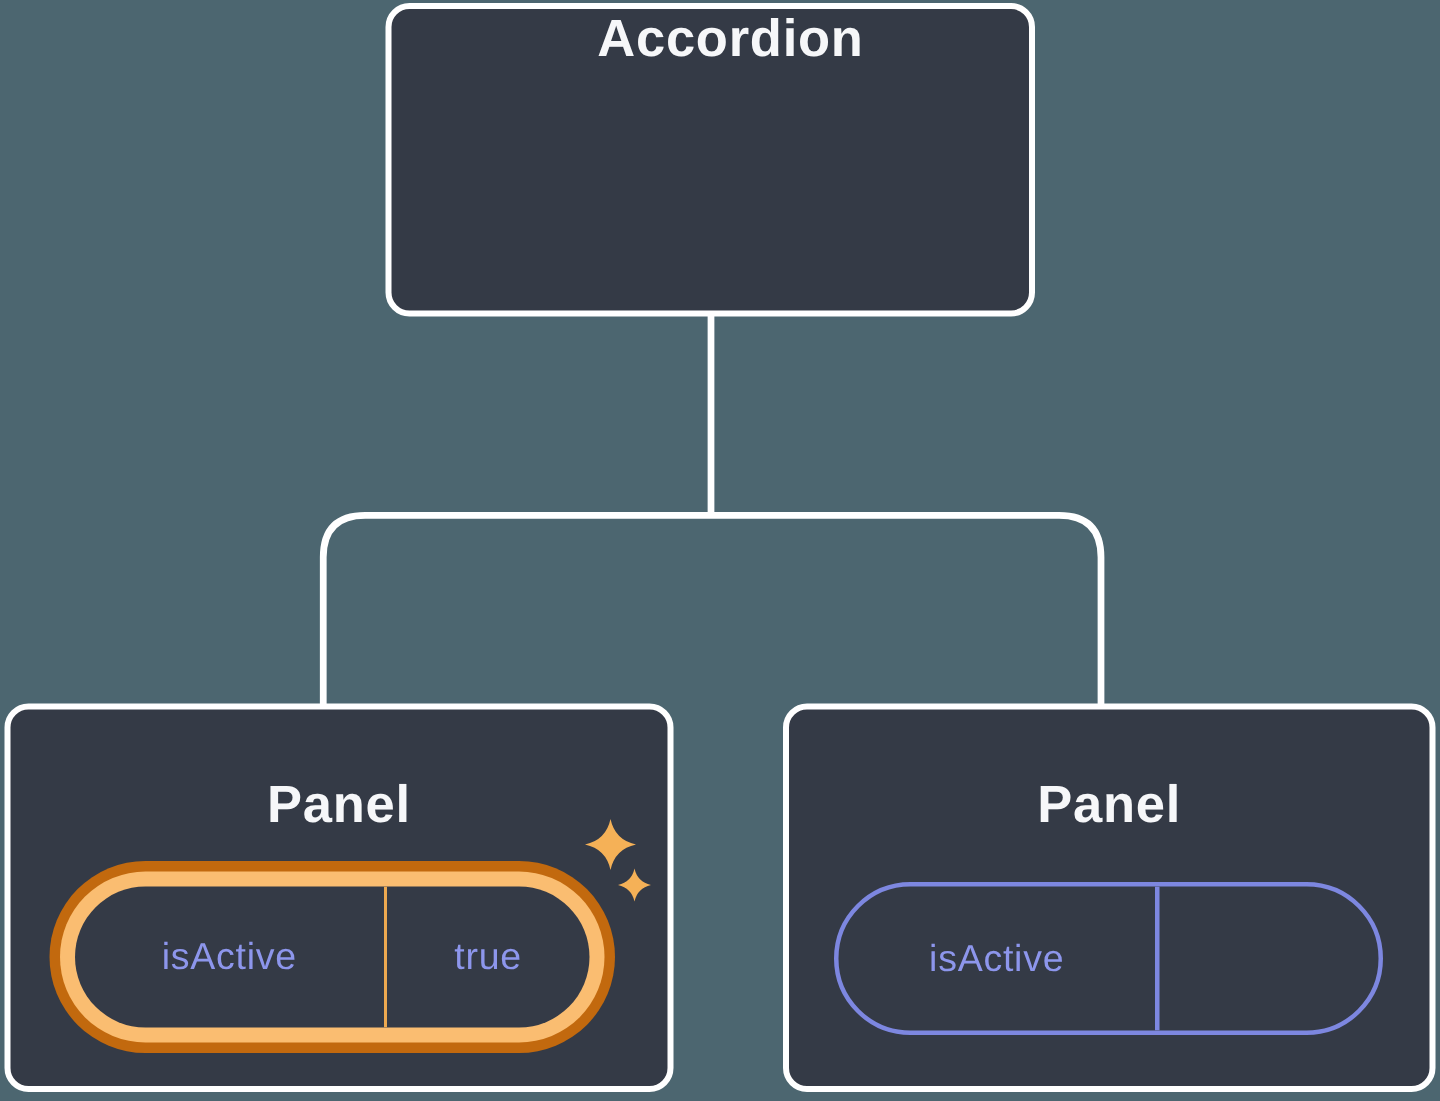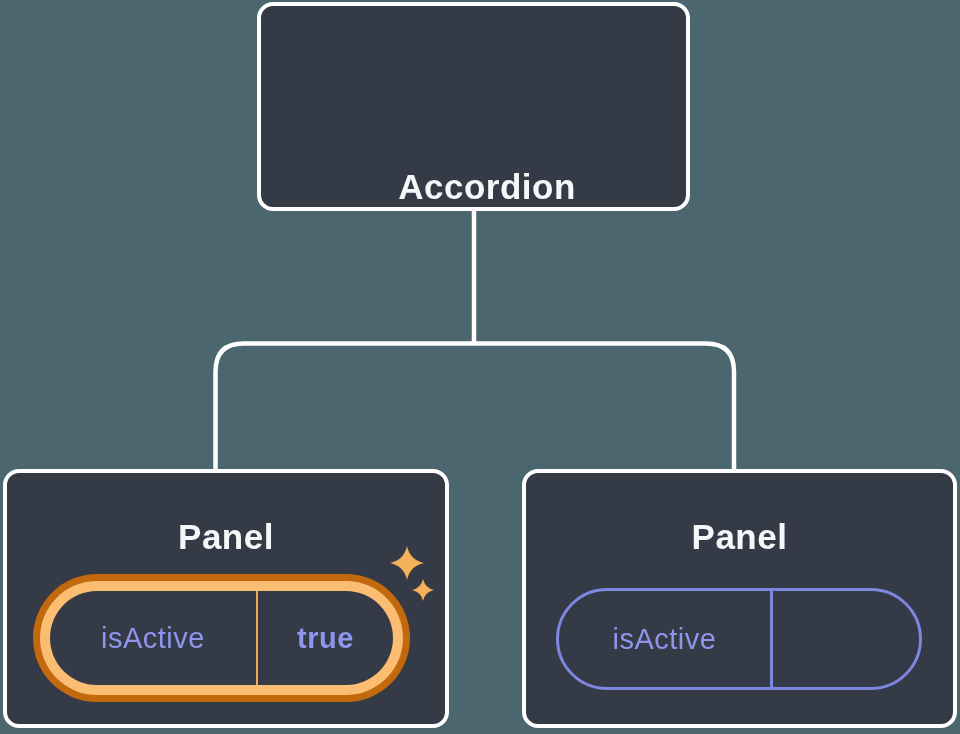--- a/index.html
+++ b/index.html
@@ -35,21 +35,21 @@
   }
   .node{
     position:absolute;
     box-sizing:border-box;
     background:var(--node-fill);
     border:4px solid var(--line);
     border-radius:16px;
   }
   .accordion{
     left:257px;top:2px;width:433px;height:209px;
-    display:flex;align-items:flex-end;justify-content:center;padding-left:27px;
+    display:flex;align-items:flex-start;justify-content:center;padding-left:27px;
   }
   .node-title{
     color:var(--title-text);
     font-size:35px;
     font-weight:600;
     letter-spacing:.5px;
   }
   .panel-left{left:3px;top:469px;width:446px;height:259px;}
   .panel-right{left:522px;top:469px;width:435px;height:259px;}
   .panel-title{
@@ -88,24 +88,24 @@
   .cell{
     display:flex;align-items:center;justify-content:center;
   }
   .pill-core .cell-name{
     flex:0 0 60%;
     border-right:2px solid var(--highlight-divider);
   }
   .pill-core .cell-value{flex:1;}
   .prop-text{
     color:var(--prop-text);
-    font-size:29px;
+    font-size:25px;
     letter-spacing:.5px;
   }
-  .prop-value-bold{font-weight:700;}
+  .prop-value-bold{font-weight:400;}
   
   .pill-plain{
     position:absolute;left:30px;top:115px;
     width:366px;height:102px;
     box-sizing:border-box;
     border:3px solid var(--prop-border);
     border-radius:51px;
     display:flex;
     align-items:stretch;
     overflow:hidden;

